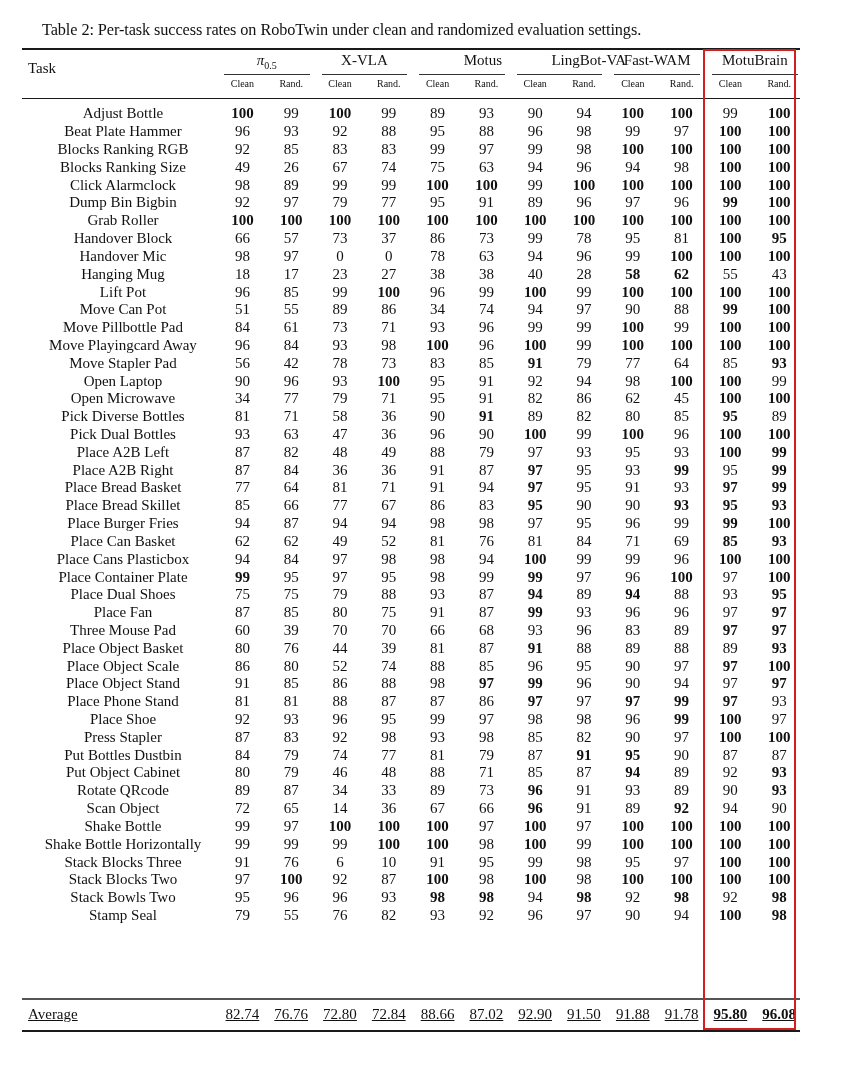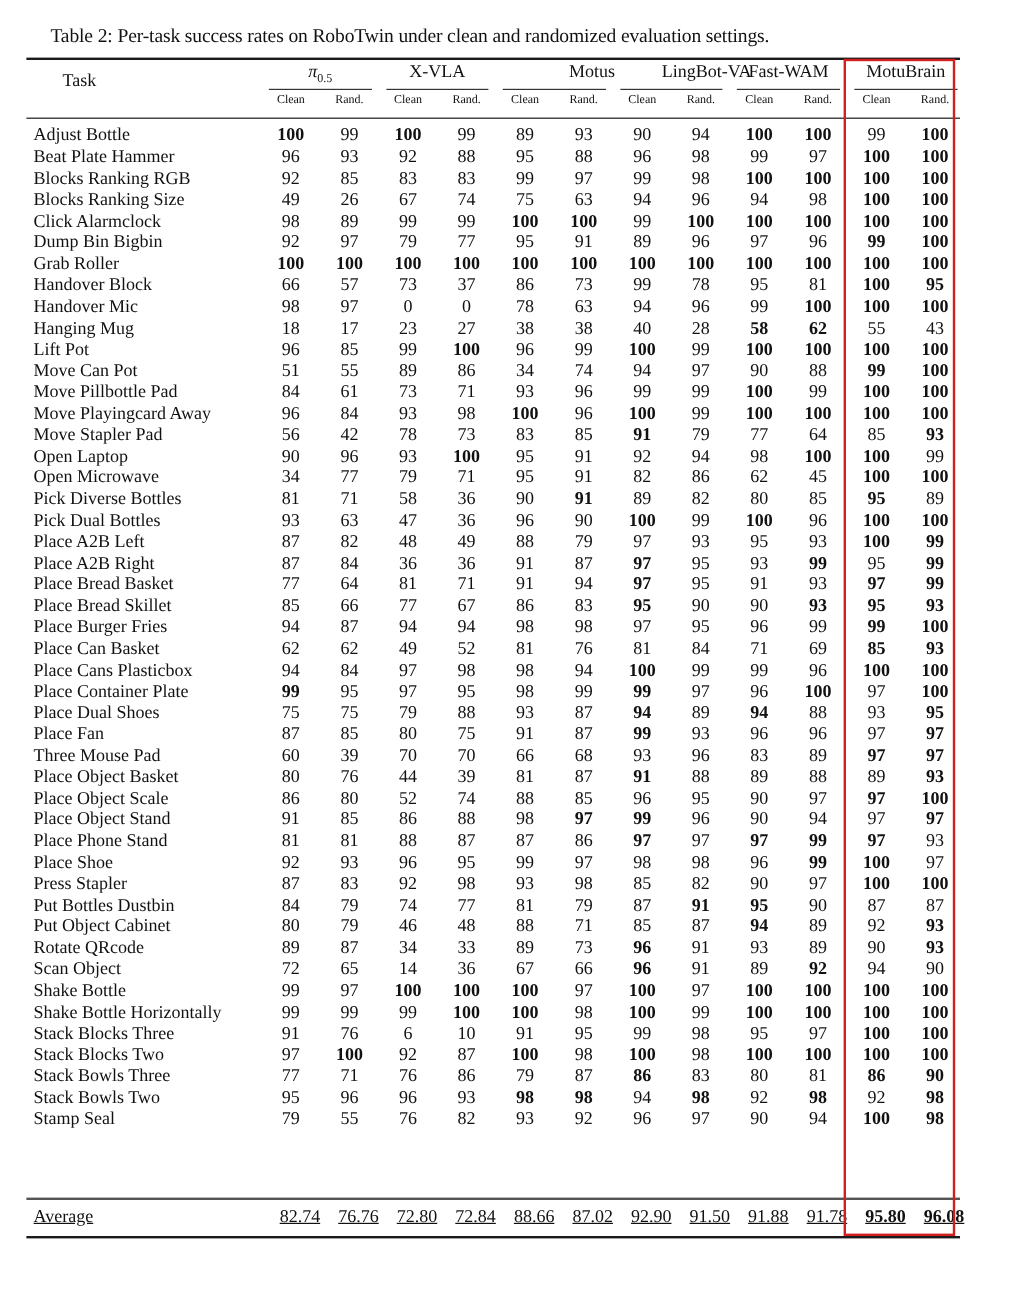--- a/index.html
+++ b/index.html
@@ -6,52 +6,52 @@
   body{width:844px;height:1080px;position:relative;overflow:hidden;
        font-family:"Liberation Serif","DejaVu Serif",serif;color:#111;}
   .caption{position:absolute;left:42px;top:20px;font-size:16.3px;letter-spacing:-0.1px;white-space:nowrap;}
   .rule{position:absolute;left:22px;width:778px;background:#1a1a1a;}
   .rule.top{top:48px;height:1.6px;}
   .rule.mid{top:98px;height:1px;}
   .rule.avg{top:998px;height:2px;background:#555;}
   .rule.bottom{top:1030px;height:1.6px;}
   .grp-line{position:absolute;top:74px;height:1px;background:#333;}
   .redbox{position:absolute;left:703px;top:49px;width:93px;height:981px;border:2px solid #d21f1f;box-sizing:border-box;pointer-events:none;}
-  .hdr-task{position:absolute;left:28px;top:60px;font-size:15px;margin-left:24px;}
+  .hdr-task{position:absolute;left:28px;top:60px;font-size:15px;}
   .grp{position:absolute;top:52px;font-size:15px;text-align:center;}
   .grp i{font-style:italic;}
   .grp sub{font-size:10px;}
   .sub{position:absolute;top:78px;font-size:10px;text-align:center;width:50px;}
   table.body{position:absolute;left:22px;top:105px;border-collapse:collapse;}
   table.body td{padding:0;height:17.82px;font-size:15px;line-height:17px;text-align:center;white-space:nowrap;}
-  table.body td.task{text-align:left;width:190px;padding-left:6px;}
+  table.body td.task{text-align:center;width:190px;padding-left:6px;}
   table.body td.num{width:48.8px;}
   td.b{font-weight:bold;}
   table.avgt{position:absolute;left:22px;top:1004px;border-collapse:collapse;text-decoration:underline;}
-  table.avgt td{padding:0;height:20px;font-size:15px;text-align:right;white-space:nowrap;}
+  table.avgt td{padding:0;height:20px;font-size:15px;text-align:center;white-space:nowrap;}
   table.avgt td.task{text-align:left;width:190px;padding-left:6px;}
   table.avgt td.num{width:48.8px;}
 </style>
 </head>
 <body>
 
 <div class="caption">Table 2: Per-task success rates on RoboTwin under clean and randomized evaluation settings.</div>
 
 <div class="rule top"></div>
 <div class="rule mid"></div>
 <div class="rule avg"></div>
 <div class="rule bottom"></div>
 
 <div class="hdr-task">Task</div>
 <div id="groups">
     <div class="grp" style="left: 218px; width: 97.6px;"><i>π</i><sub>0.5</sub></div>
     <div class="grp-line" style="left: 224px; width: 85.6px;"></div>
     <div class="grp" style="left: 315.6px; width: 97.6px;">X-VLA</div>
     <div class="grp-line" style="left: 321.6px; width: 85.6px;"></div>
-    <div class="grp" style="left: 415px; width: 97.6px; text-align: right;">Motus</div>
+    <div class="grp" style="left: 434px; width: 97.6px;">Motus</div>
     <div class="grp-line" style="left: 419.2px; width: 85.6px;"></div>
     <div class="grp" style="left: 540px; width: 97.6px;">LingBot-VA</div>
     <div class="grp-line" style="left: 516.8px; width: 85.6px;"></div>
     <div class="grp" style="left: 608.4px; width: 97.6px;">Fast-WAM</div>
     <div class="grp-line" style="left: 614.4px; width: 85.6px;"></div>
     <div class="grp" style="left: 706px; width: 97.6px;">MotuBrain</div>
     <div class="grp-line" style="left: 712px; width: 85.6px;"></div>
   </div>
 <div id="subs">
     <div class="sub" style="left: 218px; width: 48.8px;">Clean</div>
@@ -724,35 +724,20 @@
         <td class="num b">100</td>
         <td class="num">98</td>
         <td class="num b">100</td>
         <td class="num">98</td>
         <td class="num b">100</td>
         <td class="num b">100</td>
         <td class="num b">100</td>
         <td class="num b">100</td>
       </tr>
       <tr>
-        <td class="task">Stack Bowls Three</td>
-        <td class="num">77</td>
-        <td class="num">71</td>
-        <td class="num">76</td>
-        <td class="num">86</td>
-        <td class="num">79</td>
-        <td class="num">87</td>
-        <td class="num b">86</td>
-        <td class="num">83</td>
-        <td class="num">80</td>
-        <td class="num">81</td>
-        <td class="num b">86</td>
-        <td class="num b">90</td>
-      </tr>
-      <tr>
         <td class="task">Stack Bowls Two</td>
         <td class="num">95</td>
         <td class="num">96</td>
         <td class="num">96</td>
         <td class="num">93</td>
         <td class="num b">98</td>
         <td class="num b">98</td>
         <td class="num">94</td>
         <td class="num b">98</td>
         <td class="num">92</td>

